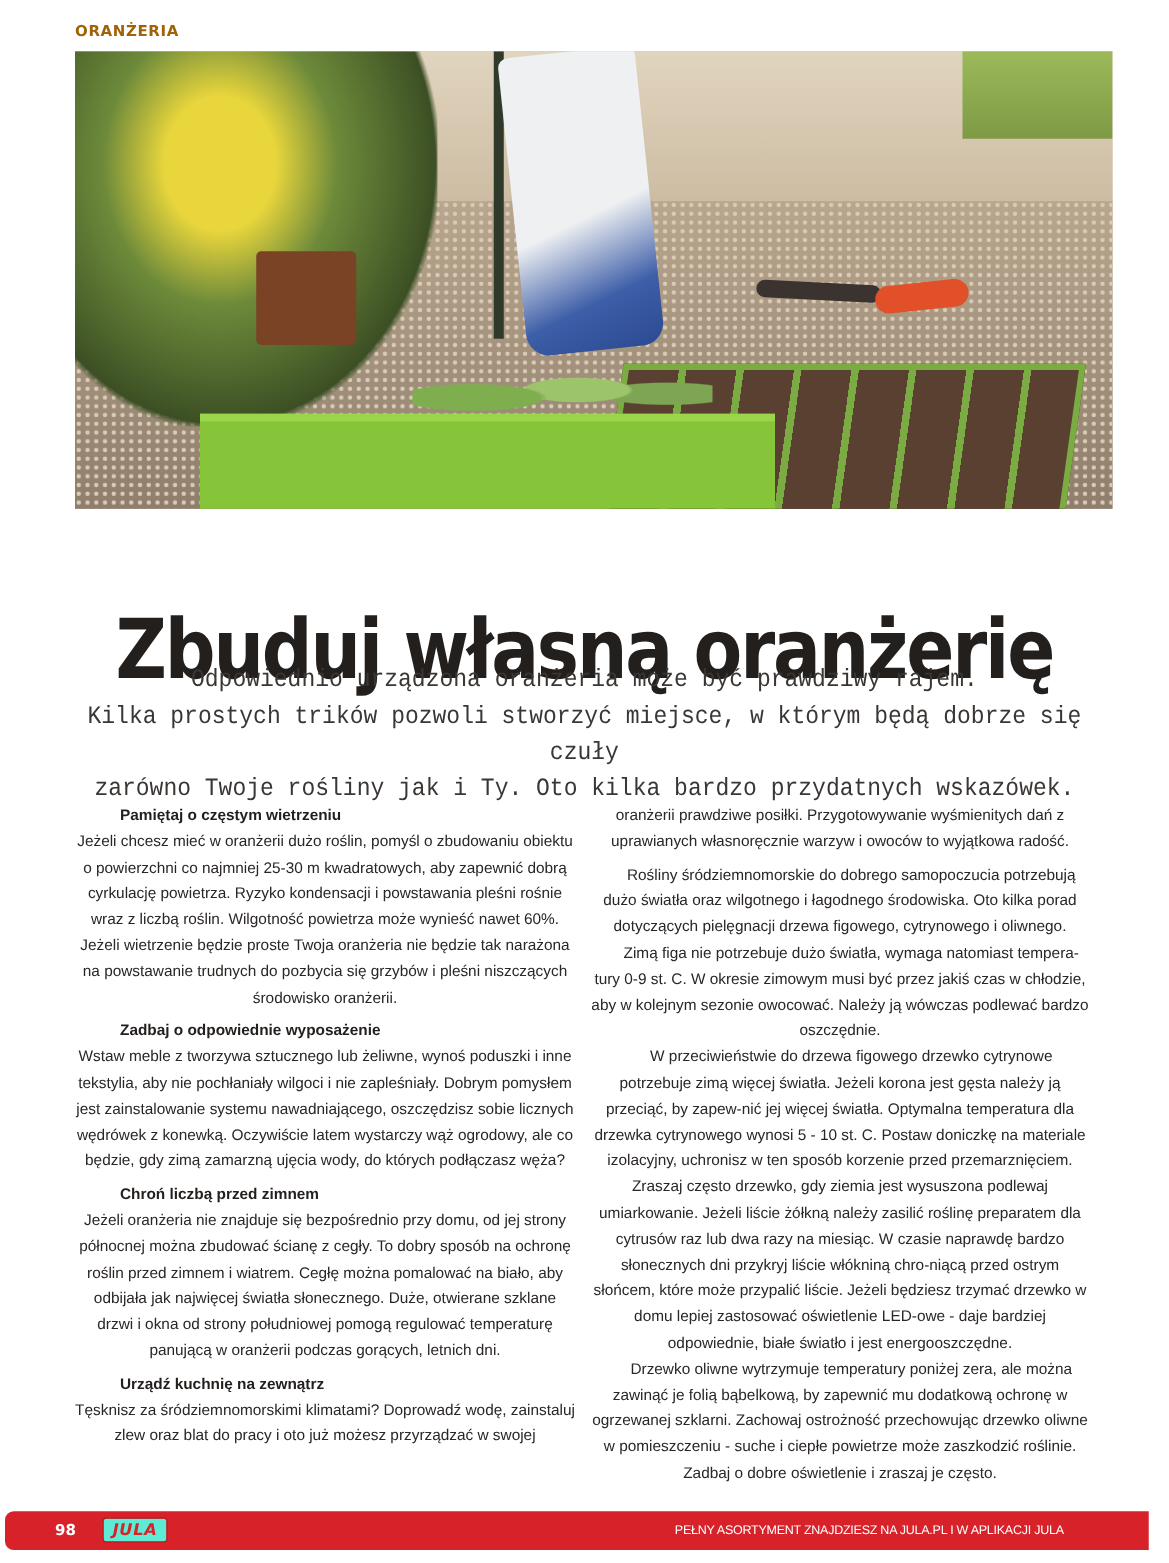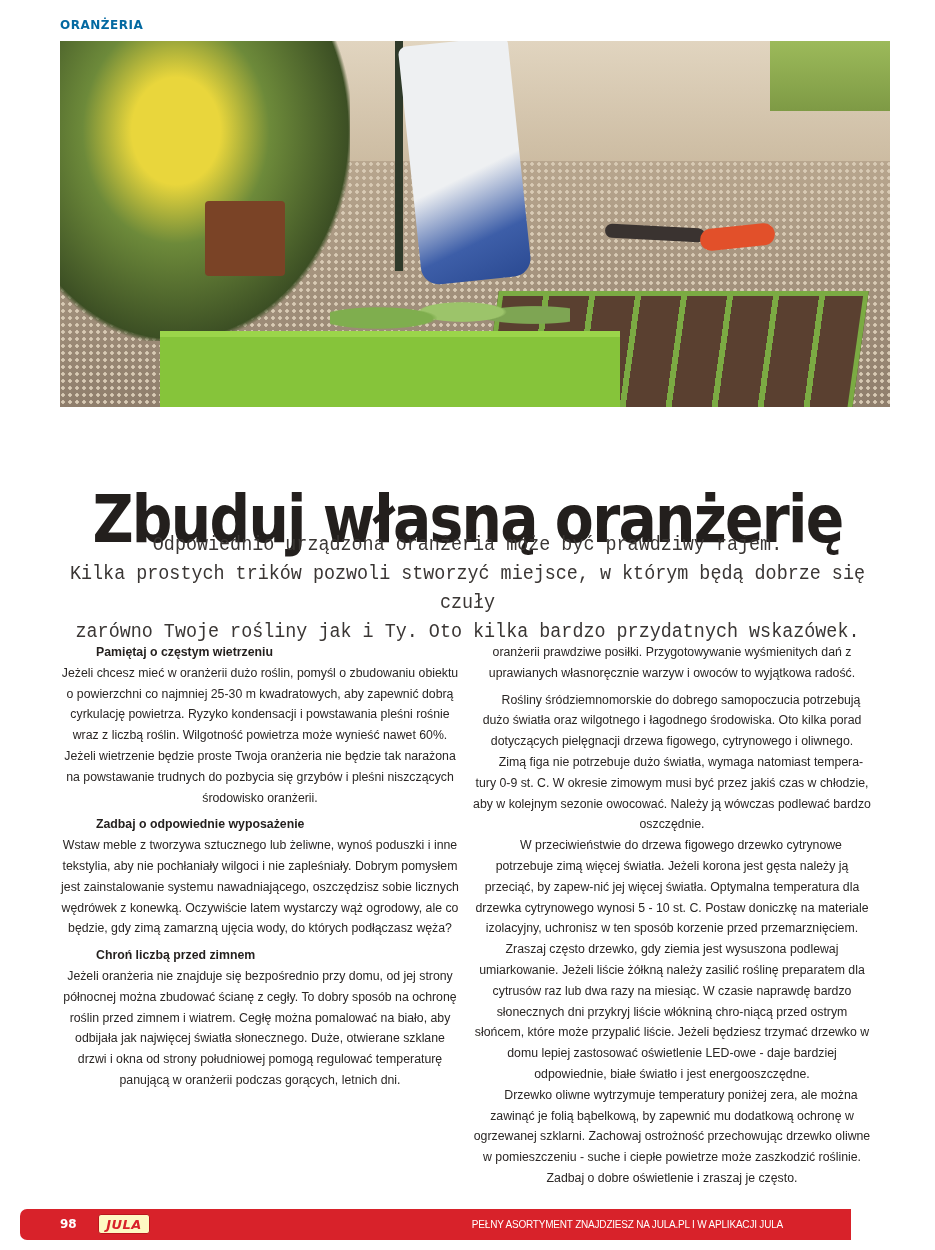--- a/index.html
+++ b/index.html
@@ -1,17 +1,17 @@
 <!DOCTYPE html>
 <html><head>
 <meta charset="utf-8">
 <style>
   html, body { margin: 0; padding: 0; background: #ffffff; }
   body { width: 935px; height: 1250px; position: relative; overflow: hidden; font-family: "Liberation Sans", sans-serif; color: #2a2624; }
-  .section-label { position: absolute; left: 60px; top: 18px; font-family: "DejaVu Sans", sans-serif; font-weight: bold; font-size: 12px; letter-spacing: 0.5px; color: #0369a1; }
+  .section-label { position: absolute; left: 60px; top: 18px; font-family: "DejaVu Sans", sans-serif; font-weight: bold; font-size: 12px; letter-spacing: 0.5px; color: #a16207; }
   .hero { position: absolute; left: 60px; top: 41px; width: 830px; height: 366px; overflow: hidden;
     background: linear-gradient(180deg, #c9b79a 0%, #b9a78a 40%, #a08c75 70%, #8a7866 100%); }
   .hero .bg-light { position:absolute; left:220px; top:0; width:610px; height:140px; background: linear-gradient(180deg,#e7dcc9,#cdbca2); opacity:.8; }
   .hero .grass { position:absolute; right:0; top:0; width:120px; height:70px; background: linear-gradient(180deg,#9cba5a,#7e9a45); }
   .hero .floor { position:absolute; left:0; top:120px; width:830px; height:246px;
     background: radial-gradient(circle at 3px 3px, #d9cbb5 1.5px, transparent 2px) 0 0/7px 7px, linear-gradient(180deg,#b8a68e,#8f7e6c); }
   .hero .plant { position:absolute; left:0; top:0; width:290px; height:300px; background: radial-gradient(ellipse at 40% 30%, #e9d63c 0 18%, #6d8a3a 38%, #3c4f24 70%, transparent 72%); }
   .hero .pot { position:absolute; left:145px; top:160px; width:80px; height:75px; background:#7a4326; border-radius:4px; }
   .hero .bag { position:absolute; left:350px; top:0; width:110px; height:240px; background: linear-gradient(160deg,#eef0f2 0 55%, #3d5ea8 80%, #2b4a92); border-radius: 8px 8px 18px 18px; transform: rotate(-6deg); }
   .hero .pole { position:absolute; left:335px; top:0; width:8px; height:230px; background:#2f3a2a; }
@@ -26,23 +26,23 @@
   .lede div { transform: scaleX(0.92); }
 
   .col { position:absolute; top:642px; width:400px; font-family:"Liberation Sans", sans-serif; font-size:12.3px; line-height:20.8px; color:#2a2624; }
   .col.left { left:60px; }
   .col.right { left:472px; width:400px; }
   .col h3 { margin:0; font-size:12.3px; font-weight:bold; line-height:20.8px; color:#231f1d;padding-left:36px; }
   .col p { margin:0;text-align:center; }
   .col .block { margin-bottom:6px; }
   .col .indent { text-indent:18px; }
 
-  .footer { position:absolute; left:20px; top:1209px; width:831px; height:31px; background:#d8222a; border-radius:7px 0 0 7px; }
+  .footer { position:absolute; left:4px; top:1209px; width:915px; height:31px; background:#d8222a; border-radius:7px 0 0 7px; }
   .footer .page-num { position:absolute; left:40px; top:8px; font-family:"DejaVu Sans", sans-serif; font-weight:bold; font-size:12px; color:#fff; }
-  .footer .logo { position:absolute; left:78px; top:5px; width:52px; height:20px; background:#fef9c3; border-radius:3px; box-sizing:border-box; border:1px solid #b9161d; display:flex; align-items:center; justify-content:center; }
+  .footer .logo { position:absolute; left:78px; top:5px; width:52px; height:20px; background:#5eead4; border-radius:3px; box-sizing:border-box; border:1px solid #b9161d; display:flex; align-items:center; justify-content:center; }
   .footer .logo span { font-family:"DejaVu Sans", sans-serif; font-weight:bold; font-style:italic; font-size:13px; color:#d8222a; letter-spacing:0.5px; }
   .footer .tagline { position:absolute; right:68px; top:10px; font-family:"Liberation Sans", sans-serif; font-size:10px; color:#fff; letter-spacing:-0.2px; }
   .footer .tagline b { font-weight:normal; }
 </style>
 </head>
 <body>
 
 <div class="section-label">ORANŻERIA</div>
 
 <div class="hero" title="Greenhouse interior with potted yellow flowers, soil bag, orange-handled trowel and green seedling trays on a pebbled floor">
@@ -75,20 +75,24 @@
     <p>Jeżeli chcesz mieć w oranżerii dużo roślin, pomyśl o zbudowaniu obiektu o powierzchni co najmniej 25-30 m kwadratowych, aby zapewnić dobrą cyrkulację powietrza. Ryzyko kondensacji i powstawania pleśni rośnie wraz z liczbą roślin. Wilgotność powietrza może wynieść nawet 60%. Jeżeli wietrzenie będzie proste Twoja oranżeria nie będzie tak narażona na powstawanie trudnych do pozbycia się grzybów i pleśni niszczących środowisko oranżerii.</p>
   </div>
   <div class="block">
     <h3>Zadbaj o odpowiednie wyposażenie</h3>
     <p>Wstaw meble z tworzywa sztucznego lub żeliwne, wynoś poduszki i inne tekstylia, aby nie pochłaniały wilgoci i nie zapleśniały. Dobrym pomysłem jest zainstalowanie systemu nawadniającego, oszczędzisz sobie licznych wędrówek z konewką. Oczywiście latem wystarczy wąż ogrodowy, ale co będzie, gdy zimą zamarzną ujęcia wody, do których podłączasz węża?</p>
   </div>
   <div class="block">
     <h3>Chroń liczbą przed zimnem</h3>
     <p>Jeżeli oranżeria nie znajduje się bezpośrednio przy domu, od jej strony północnej można zbudować ścianę z cegły. To dobry sposób na ochronę roślin przed zimnem i wiatrem. Cegłę można pomalować na biało, aby odbijała jak najwięcej światła słonecznego. Duże, otwierane szklane drzwi i okna od strony południowej pomogą regulować temperaturę panującą w oranżerii podczas gorących, letnich dni.</p>
   </div>
+  <div class="block">
+    <h3>Urządź kuchnię na zewnątrz</h3>
+    <p>Tęsknisz za śródziemnomorskimi klimatami? Doprowadź wodę, zainstaluj zlew oraz blat do pracy i oto już możesz przyrządzać w swojej</p>
+  </div>
 </div>
 
 <div class="col right">
   <div class="block">
     <p>oranżerii prawdziwe posiłki. Przygotowywanie wyśmienitych dań z uprawianych własnoręcznie warzyw i owoców to wyjątkowa radość.</p>
   </div>
   <div class="block">
     <p class="indent">Rośliny śródziemnomorskie do dobrego samopoczucia potrzebują dużo światła oraz wilgotnego i łagodnego środowiska.  Oto kilka porad dotyczących pielęgnacji drzewa figowego, cytrynowego i oliwnego.</p>
     <p class="indent">Zimą figa nie potrzebuje dużo światła, wymaga natomiast tempera-tury 0-9 st. C. W okresie zimowym musi być przez jakiś czas w chłodzie, aby w kolejnym sezonie owocować. Należy ją wówczas podlewać bardzo oszczędnie.</p>
     <p class="indent">W przeciwieństwie do drzewa figowego drzewko cytrynowe potrzebuje zimą więcej światła. Jeżeli korona jest gęsta należy ją przeciąć, by zapew-nić jej więcej światła. Optymalna temperatura dla drzewka cytrynowego wynosi 5 - 10 st. C. Postaw doniczkę na materiale izolacyjny, uchronisz w ten sposób korzenie przed przemarznięciem. Zraszaj często drzewko, gdy ziemia jest wysuszona podlewaj umiarkowanie. Jeżeli liście żółkną należy zasilić roślinę preparatem dla cytrusów raz lub dwa razy na miesiąc. W czasie naprawdę bardzo słonecznych dni przykryj liście włókniną chro-niącą przed ostrym słońcem, które może przypalić liście. Jeżeli będziesz trzymać drzewko w domu lepiej zastosować oświetlenie LED-owe - daje bardziej odpowiednie, białe światło i jest energooszczędne.</p>

